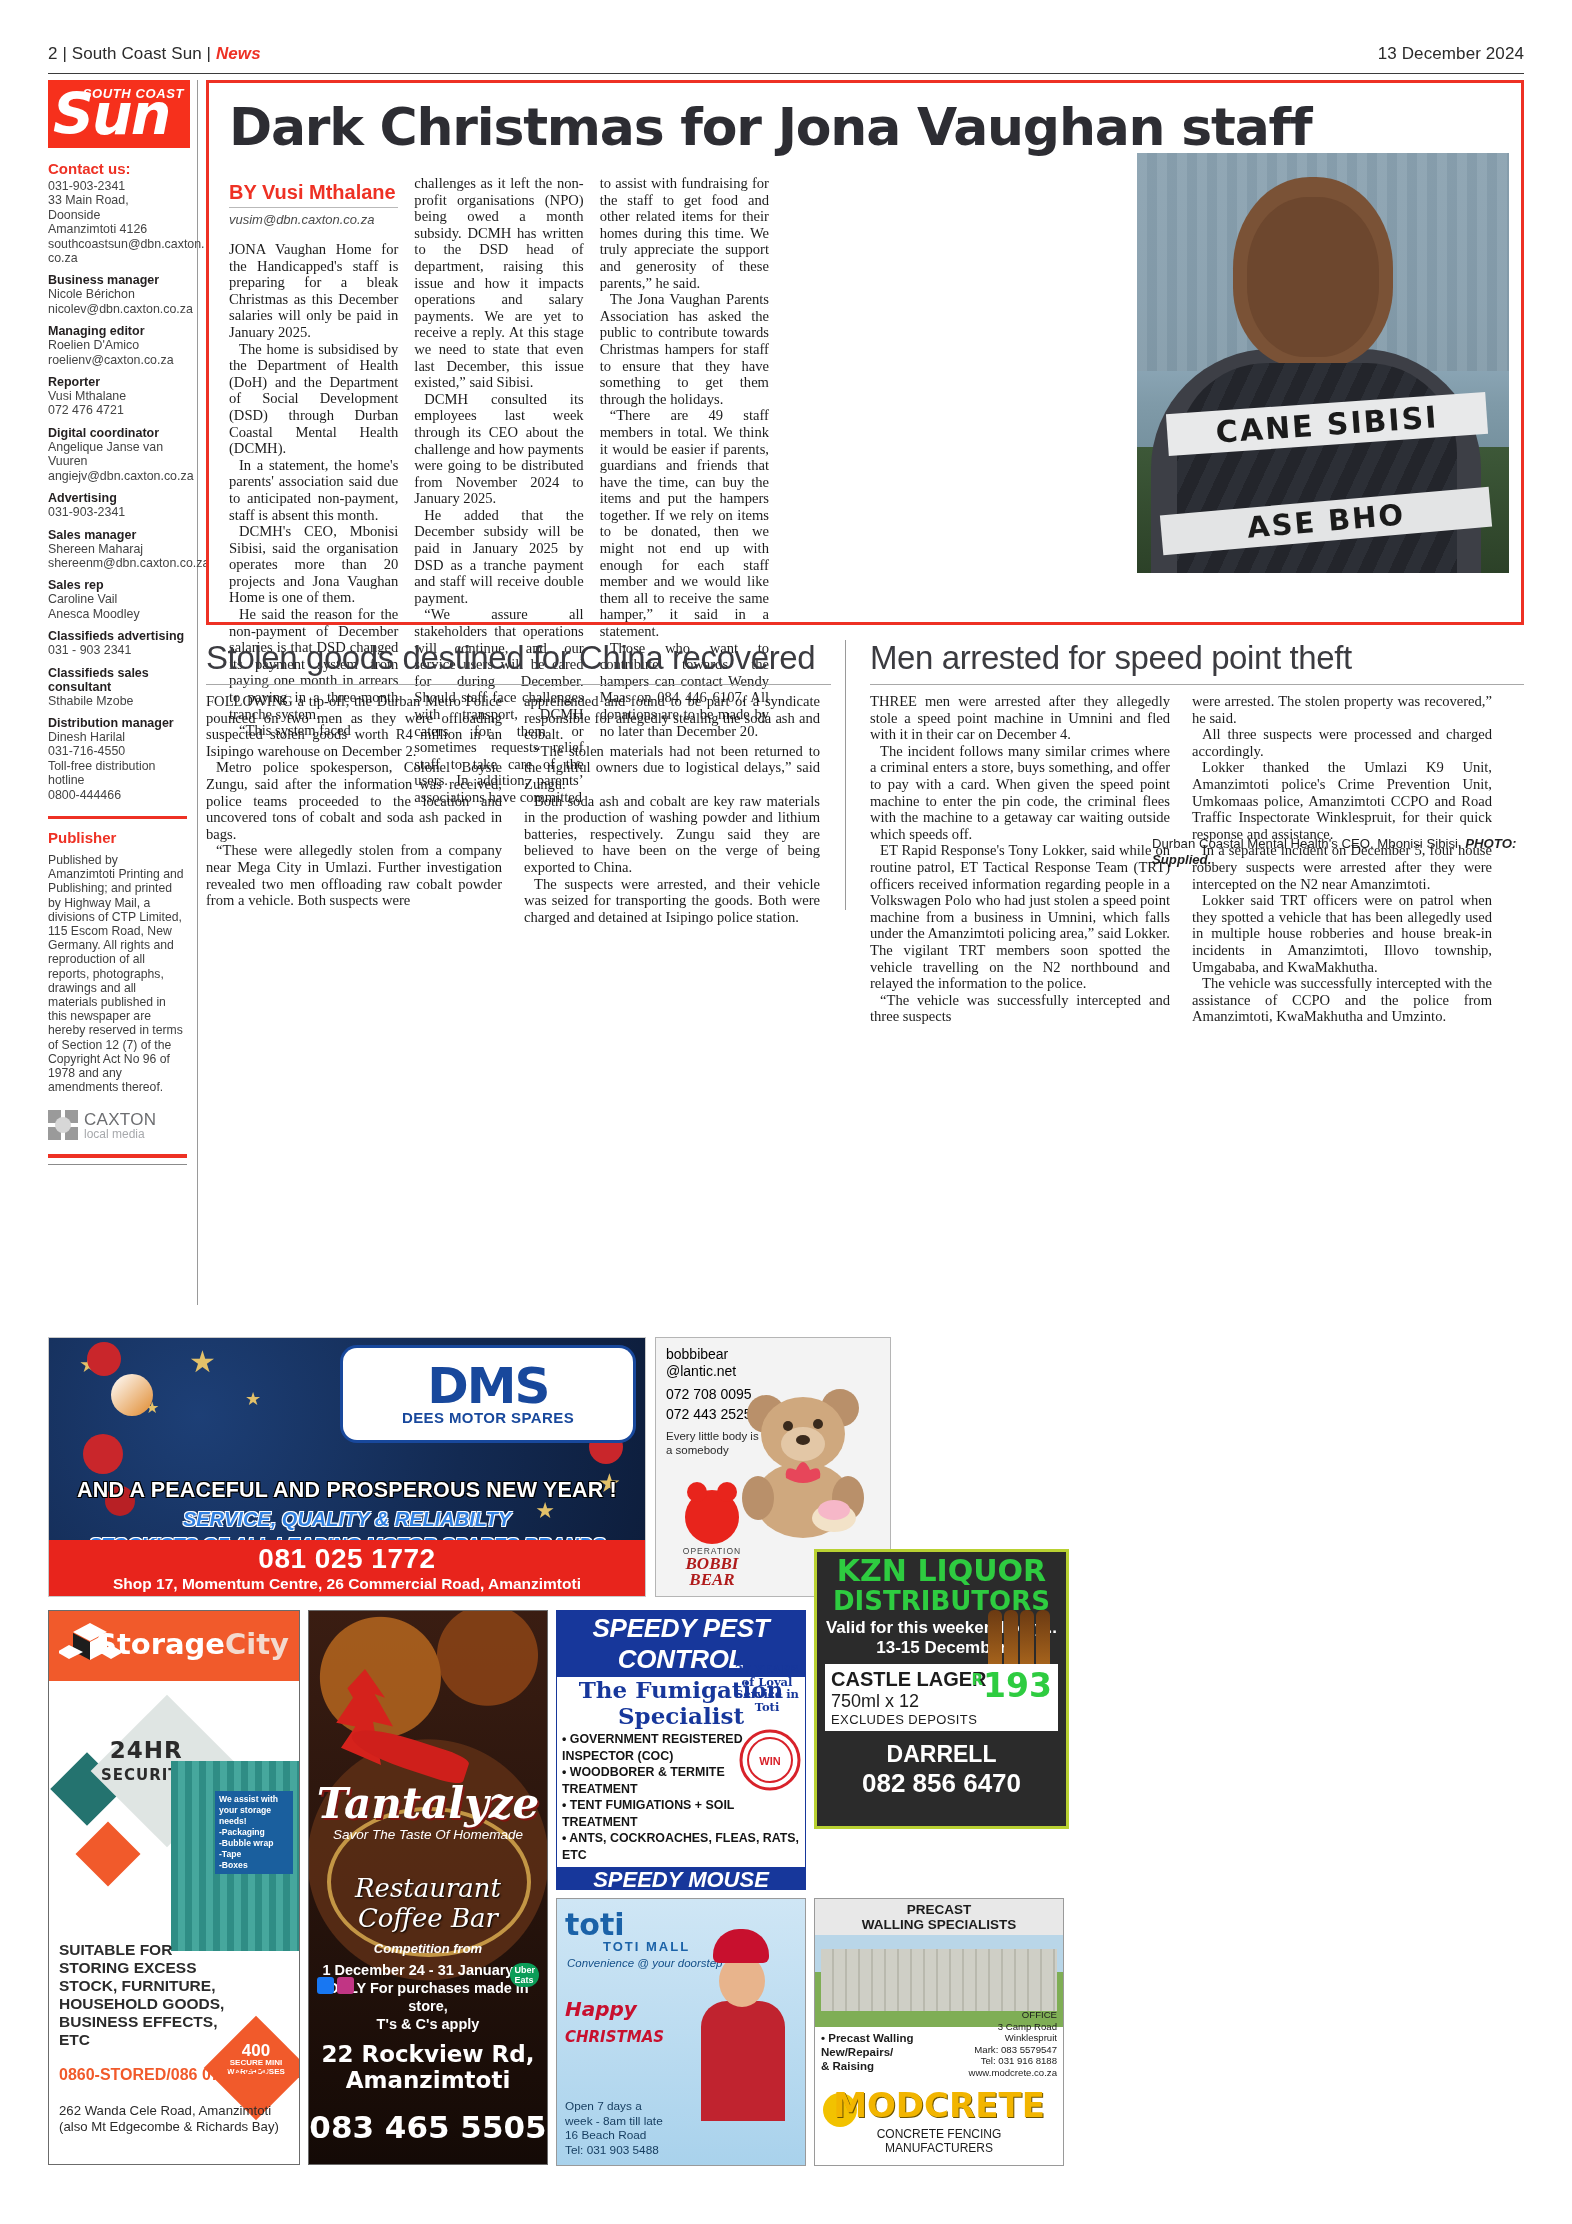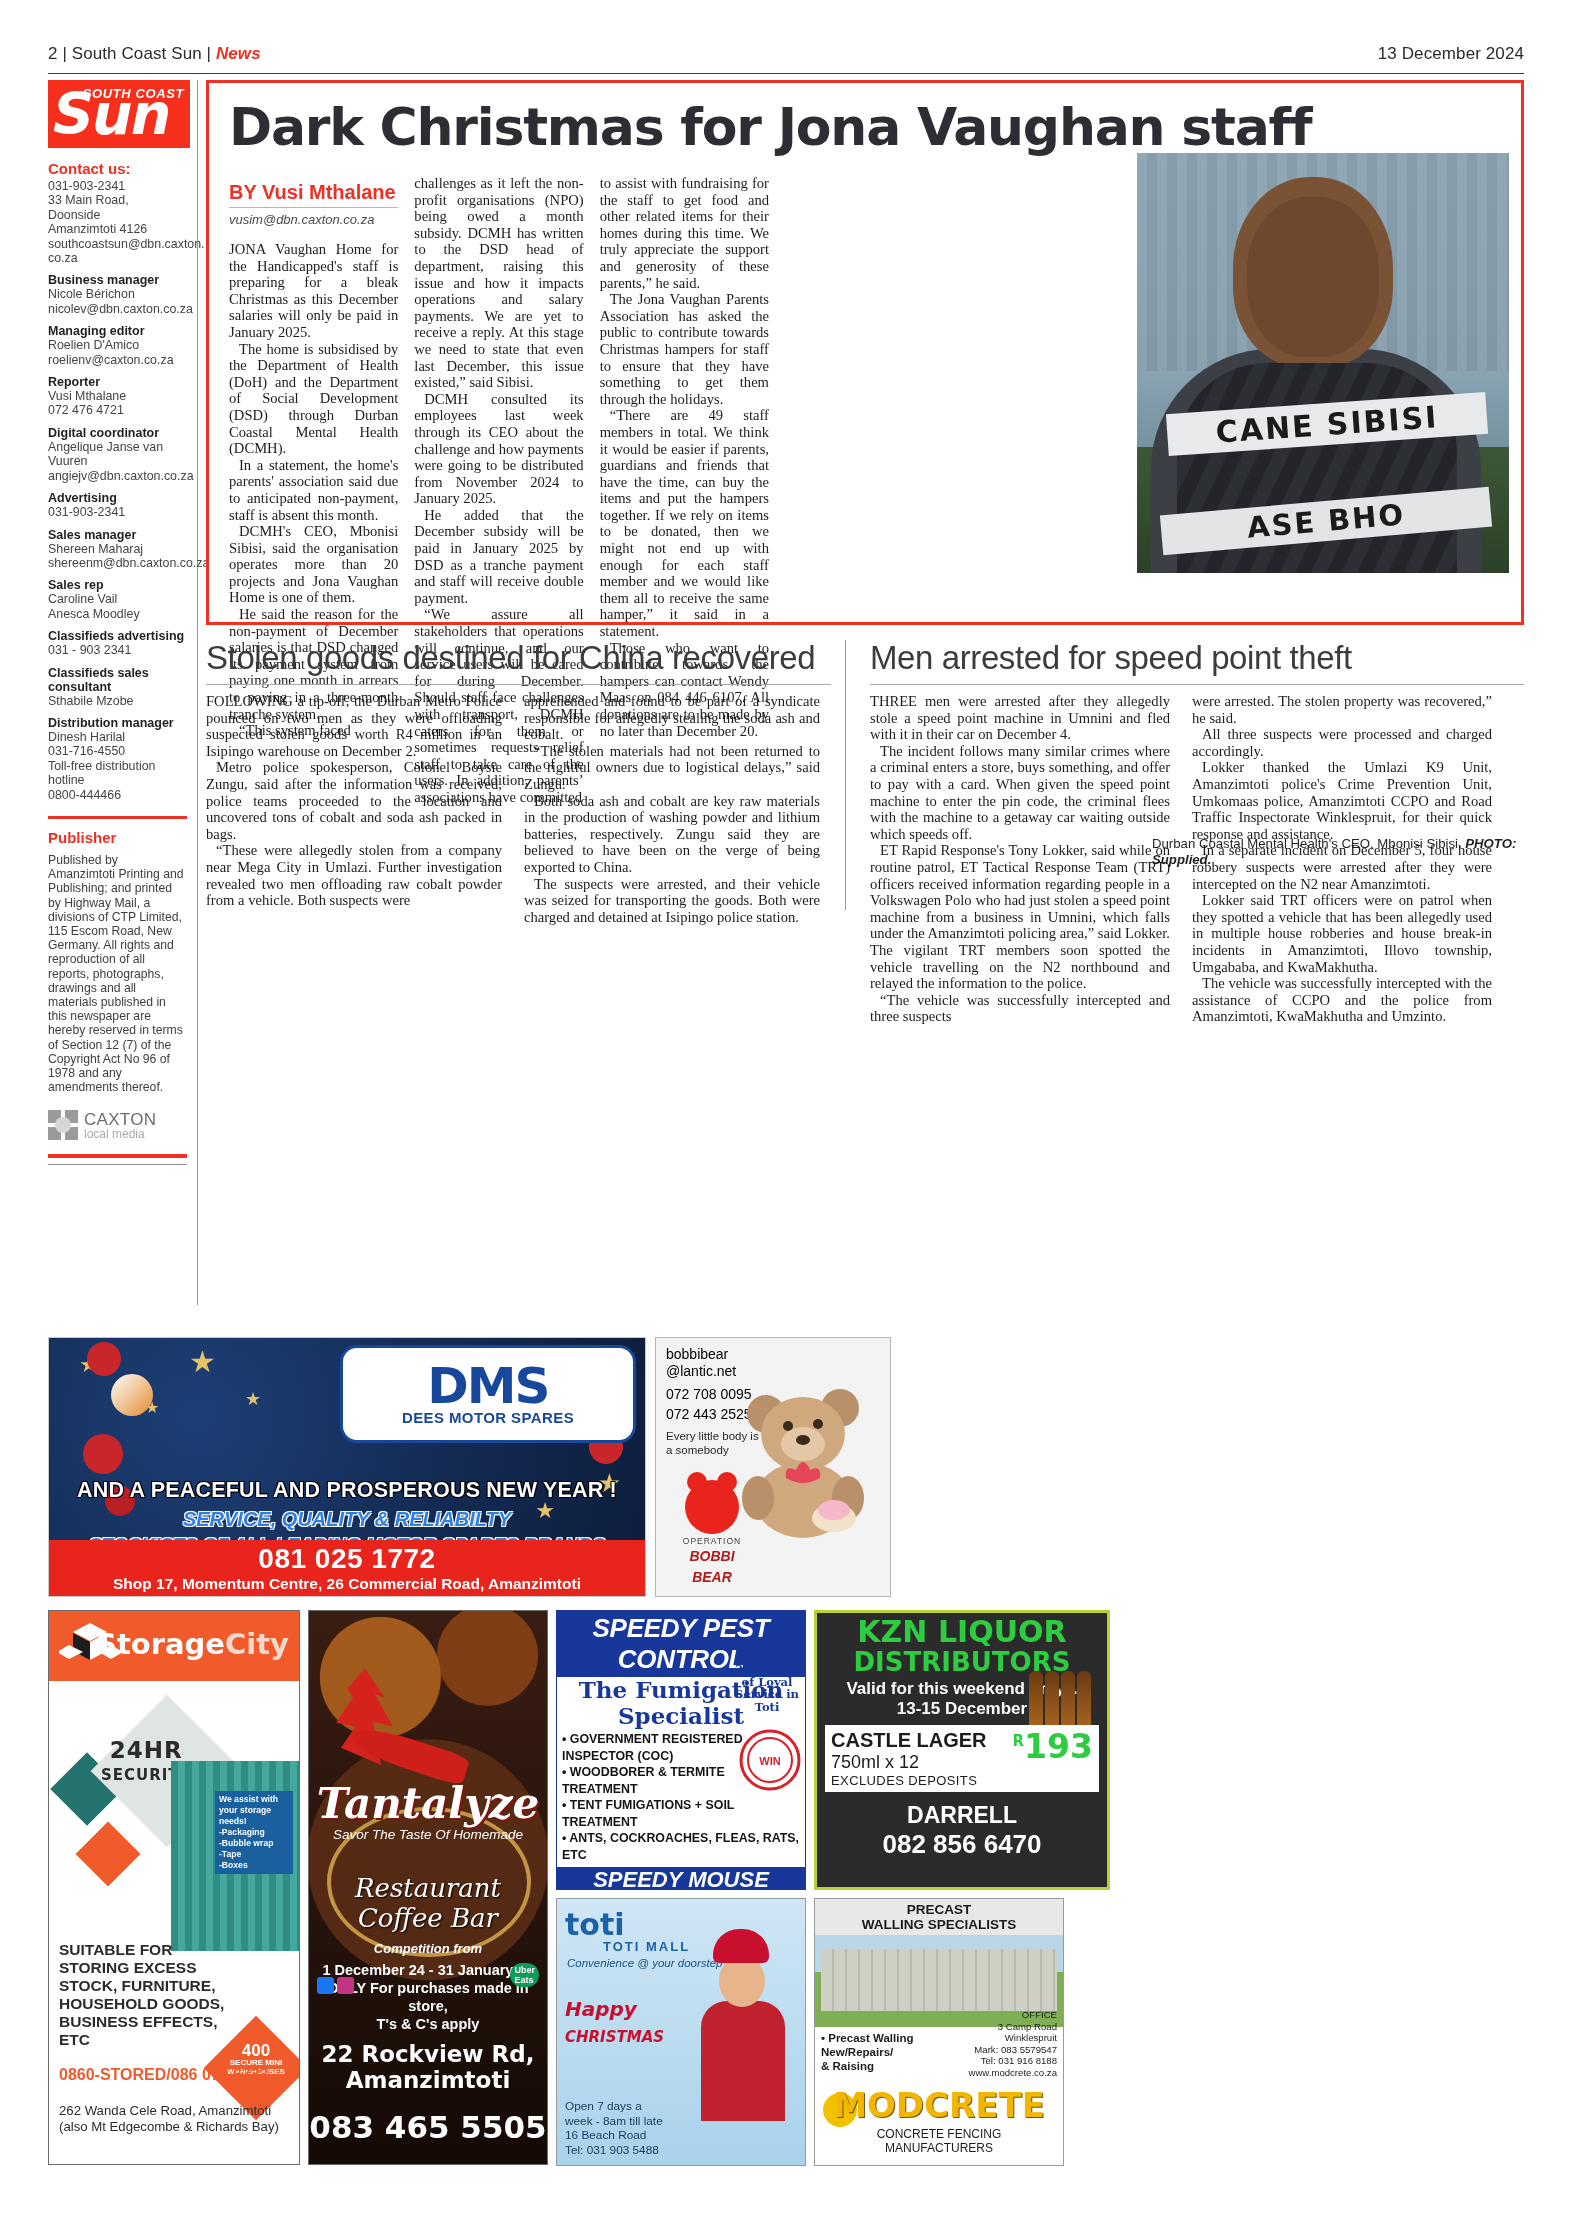--- a/index.html
+++ b/index.html
@@ -196,21 +196,21 @@
   .bobbi-sm { position: absolute; left: 10px; top: 92px; font-size: 11.5px; line-height: 13.5px; color: #2a2a2a; }
   .bobbi-bear {
     position: absolute; right: 4px; top: 40px; width: 150px; height: 160px;
   }
   .bobbi-logo { position: absolute; left: 6px; bottom: 8px; width: 100px; text-align: center; }
   .bobbi-logo .circ { width: 54px; height: 54px; border-radius: 50%; background: #e8241c; margin: 0 auto; position: relative;}
   .bobbi-logo .circ:before, .bobbi-logo .circ:after {
     content:''; position:absolute; width:20px; height:20px; border-radius:50%; background:#e8241c; top:-8px;}
   .bobbi-logo .circ:before { left: 2px; } .bobbi-logo .circ:after { right: 2px; }
   .bobbi-logo .op { font-size: 8.5px; letter-spacing: 1px; color: #444; margin-top: 2px;}
-  .bobbi-logo .nm { font-size: 14px; font-weight: bold; font-style: italic; color: #b01b1b; line-height: 21px;}
+  .bobbi-logo .nm { font-size: 17px; font-weight: bold; font-style: italic; color: #b01b1b; line-height: 16px; font-family: Liberation Serif, serif;}
 
   
   #ad-storage { left: 48px; top: 1610px; width: 252px; height: 555px;
      border: 1px solid #6b6b6b; background: #fff; }
   .sc-head { height: 70px; background: #f15a2b; position: relative; }
   .sc-head .word { position: absolute; right: 10px; top: 16px; color: #fff; font-weight: bold; font-size: 29px;
      font-family:"DejaVu Sans",sans-serif; }
   .sc-head .word em { font-style: normal; color: #f3d9cd; }
   .sc-cubes { position: absolute; left: 10px; top: 10px; width: 62px; height: 52px; }
   .sc-dia { position: absolute; transform: rotate(45deg); }
@@ -285,21 +285,21 @@
   .toti-conv { position: absolute; left: 10px; top: 58px; color: #155089; font-size: 11.5px; font-style: italic;}
   .toti-xmas { position: absolute; left: 8px; top: 96px; color: #c8102e; font-weight: bold; font-style: italic;
      font-size: 31px; line-height: 28px; font-family:"DejaVu Sans",sans-serif;}
   .toti-xmas span { display: block; font-size: 15px; color: #c8102e;}
   .toti-open { position: absolute; left: 8px; bottom: 8px; font-size: 11.8px; line-height: 14.5px; color: #143b5e;}
   .toti-girl { position: absolute; right: 4px; top: 30px; width: 116px; height: 210px;}
   .toti-girl .hat { position: absolute; left: 28px; top: 0; width: 56px; height: 34px; background: #c8102e; border-radius: 26px 26px 6px 6px;}
   .toti-girl .face { position: absolute; left: 34px; top: 26px; width: 46px; height: 52px; background: #e8b48c; border-radius: 50%;}
   .toti-girl .body { position: absolute; left: 16px; top: 72px; width: 84px; height: 120px; background: #c0232f; border-radius: 26px 26px 0 0;}
 
-  #ad-kzn { left: 814px; top: 1610px; width: 296px; height: 280px; background: #2b2b2b;
+  #ad-kzn { left: 814px; top: 1549px; width: 255px; height: 280px; background: #2b2b2b;
      border: 3px solid #b9d132; }
   .kzn-h { color: #2ecc40; font-weight: bold; font-size: 30px; text-align: center; line-height: 30px;
      font-family:"DejaVu Sans",sans-serif; margin-top: 4px;}
   .kzn-h .l2 { font-size: 26px; }
   .kzn-valid { color: #fff; font-weight: bold; font-size: 17px; text-align: center; line-height: 20px; margin-top: 2px;}
   .kzn-prod { background: #fff; margin: 6px 8px 0; padding: 4px 6px; position: relative; }
   .kzn-prod .n { font-size: 20px; font-weight: bold; color: #1c1c1c;}
   .kzn-prod .s { font-size: 18px; color: #1c1c1c;}
   .kzn-prod .x { font-size: 13px; color: #1c1c1c; letter-spacing: .4px;}
   .kzn-price { position: absolute; right: 6px; top: 2px; color: #2ecc40; font-weight: bold; font-size: 33px;

